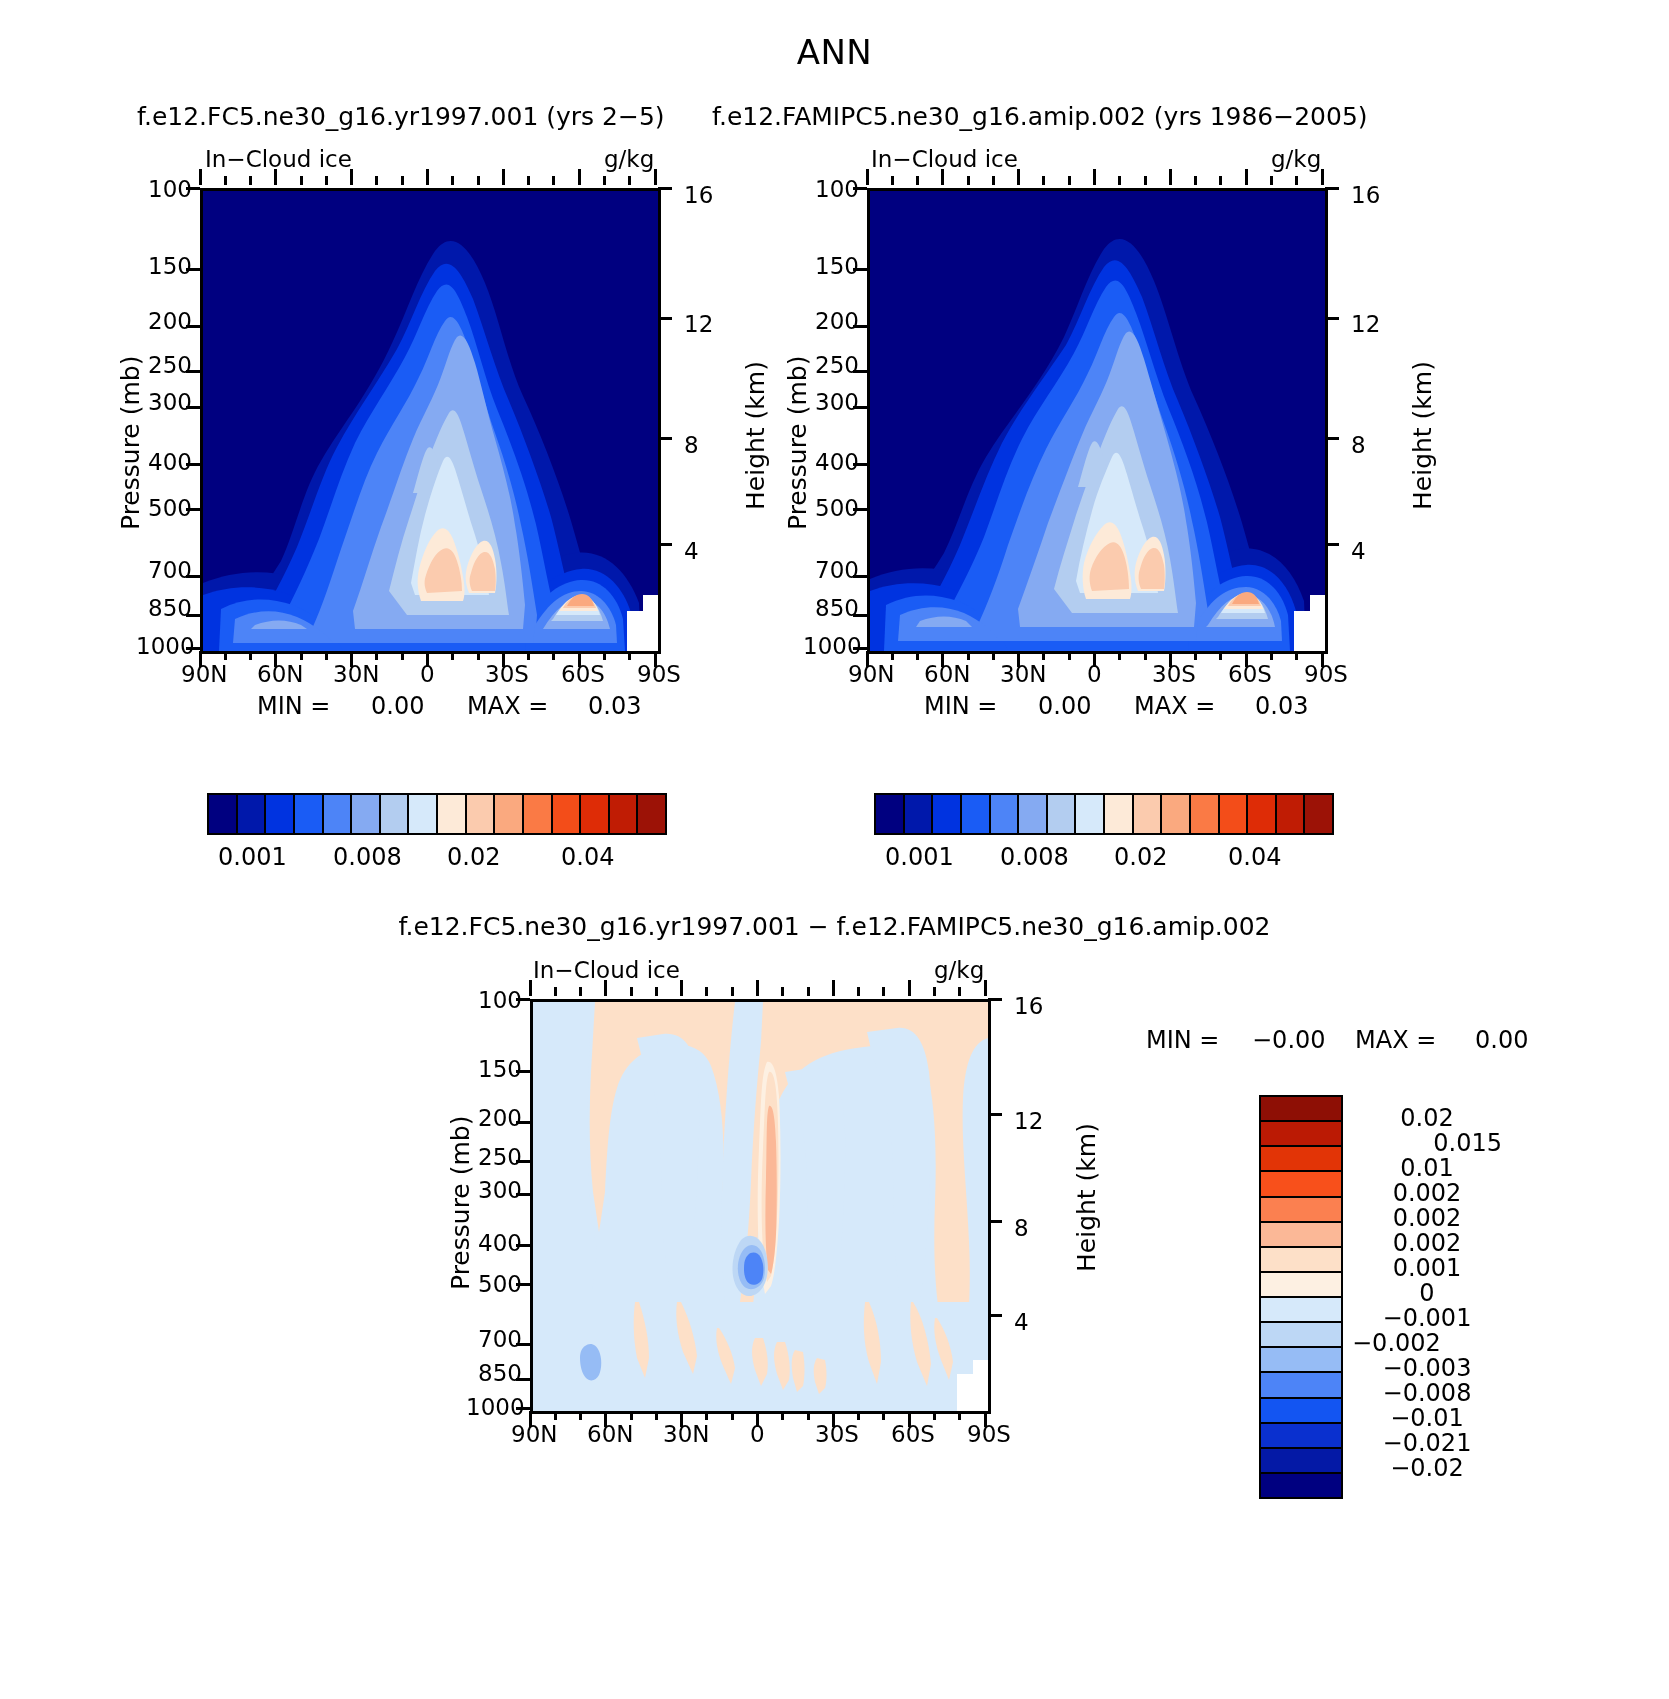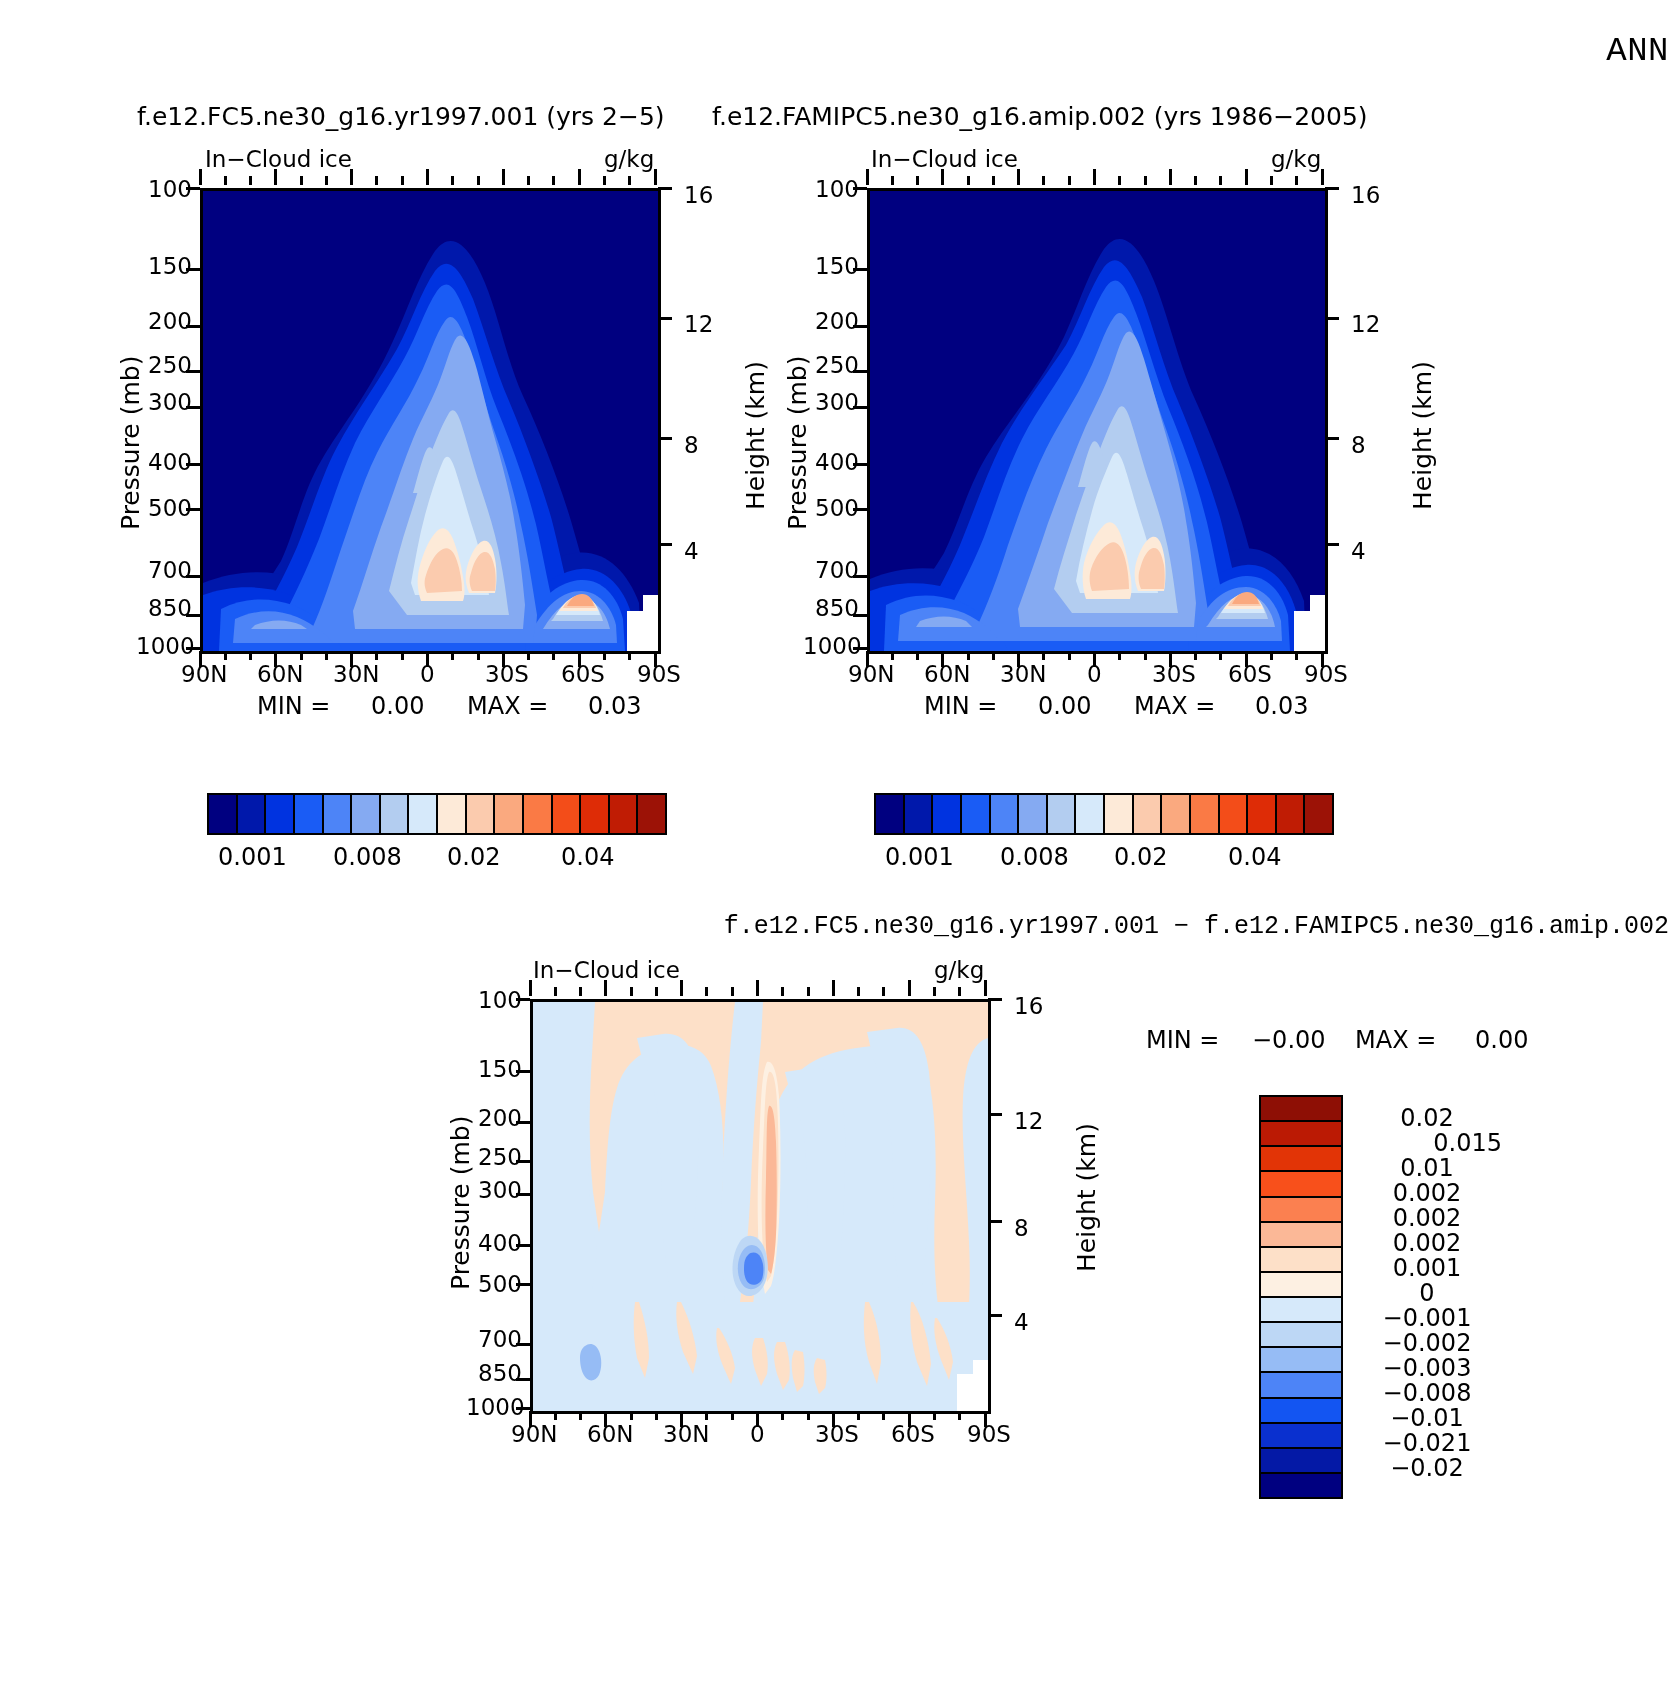--- a/index.html
+++ b/index.html
@@ -3,21 +3,21 @@
 <meta charset="utf-8">
 <style>
   html,body{margin:0;padding:0;background:#ffffff;}
   body{
     width:1669px;height:1699px;position:relative;
     font-family:"DejaVu Sans", sans-serif;
     color:#000;
     -webkit-font-smoothing:antialiased;
   }
   .abs{position:absolute;}
-  .ctr{text-align:right;font-family:Liberation Mono, monospace;}
+  .ctr{text-align:center;}
   .t-main{font-size:34px;letter-spacing:.5px;}
   .t-sub{font-size:25px;letter-spacing:0px;white-space:nowrap;}
   .t-panel{font-size:23px;white-space:nowrap;}
   .t-tick{font-size:23px;white-space:nowrap;}
   .t-cb{font-size:24px;white-space:nowrap;}
   .t-minmax{font-size:24px;white-space:nowrap;}
   .t-axis{font-size:25px;white-space:nowrap;}
   .vert{
     transform-origin:0 0;
     transform:rotate(-90deg);
@@ -462,21 +462,21 @@
   <div class="abs" style="left:1352px;top:1095px;width:160px;height:400px;" id="cbarVlabels">
       <div class="abs t-cb" style="left: 0px; top: 9px; width: 150px; text-align: center;">0.02</div>
       <div class="abs t-cb" style="left: 0px; top: 34px; width: 150px; text-align: right;">0.015</div>
       <div class="abs t-cb" style="left: 0px; top: 59px; width: 150px; text-align: center;">0.01</div>
       <div class="abs t-cb" style="left: 0px; top: 84px; width: 150px; text-align: center;">0.002</div>
       <div class="abs t-cb" style="left: 0px; top: 109px; width: 150px; text-align: center;">0.002</div>
       <div class="abs t-cb" style="left: 0px; top: 134px; width: 150px; text-align: center;">0.002</div>
       <div class="abs t-cb" style="left: 0px; top: 159px; width: 150px; text-align: center;">0.001</div>
       <div class="abs t-cb" style="left: 0px; top: 184px; width: 150px; text-align: center;">0</div>
       <div class="abs t-cb" style="left: 0px; top: 209px; width: 150px; text-align: center;">−0.001</div>
-      <div class="abs t-cb" style="left: 0px; top: 234px; width: 150px; text-align: center;">−0.002</div>
+      <div class="abs t-cb" style="left: 0px; top: 234px; width: 150px; text-align: left;">−0.002</div>
       <div class="abs t-cb" style="left: 0px; top: 259px; width: 150px; text-align: center;">−0.003</div>
       <div class="abs t-cb" style="left: 0px; top: 284px; width: 150px; text-align: center;">−0.008</div>
       <div class="abs t-cb" style="left: 0px; top: 309px; width: 150px; text-align: center;">−0.01</div>
       <div class="abs t-cb" style="left: 0px; top: 334px; width: 150px; text-align: center;">−0.021</div>
       <div class="abs t-cb" style="left: 0px; top: 359px; width: 150px; text-align: center;">−0.02</div>
     </div>
 </div>
 
 <div class="tickmark" style="left: 186px; top: 186.5px; width: 14px; height: 3px;"></div>
 <div class="tickmark" style="left: 186px; top: 267.502px; width: 14px; height: 3px;"></div>

